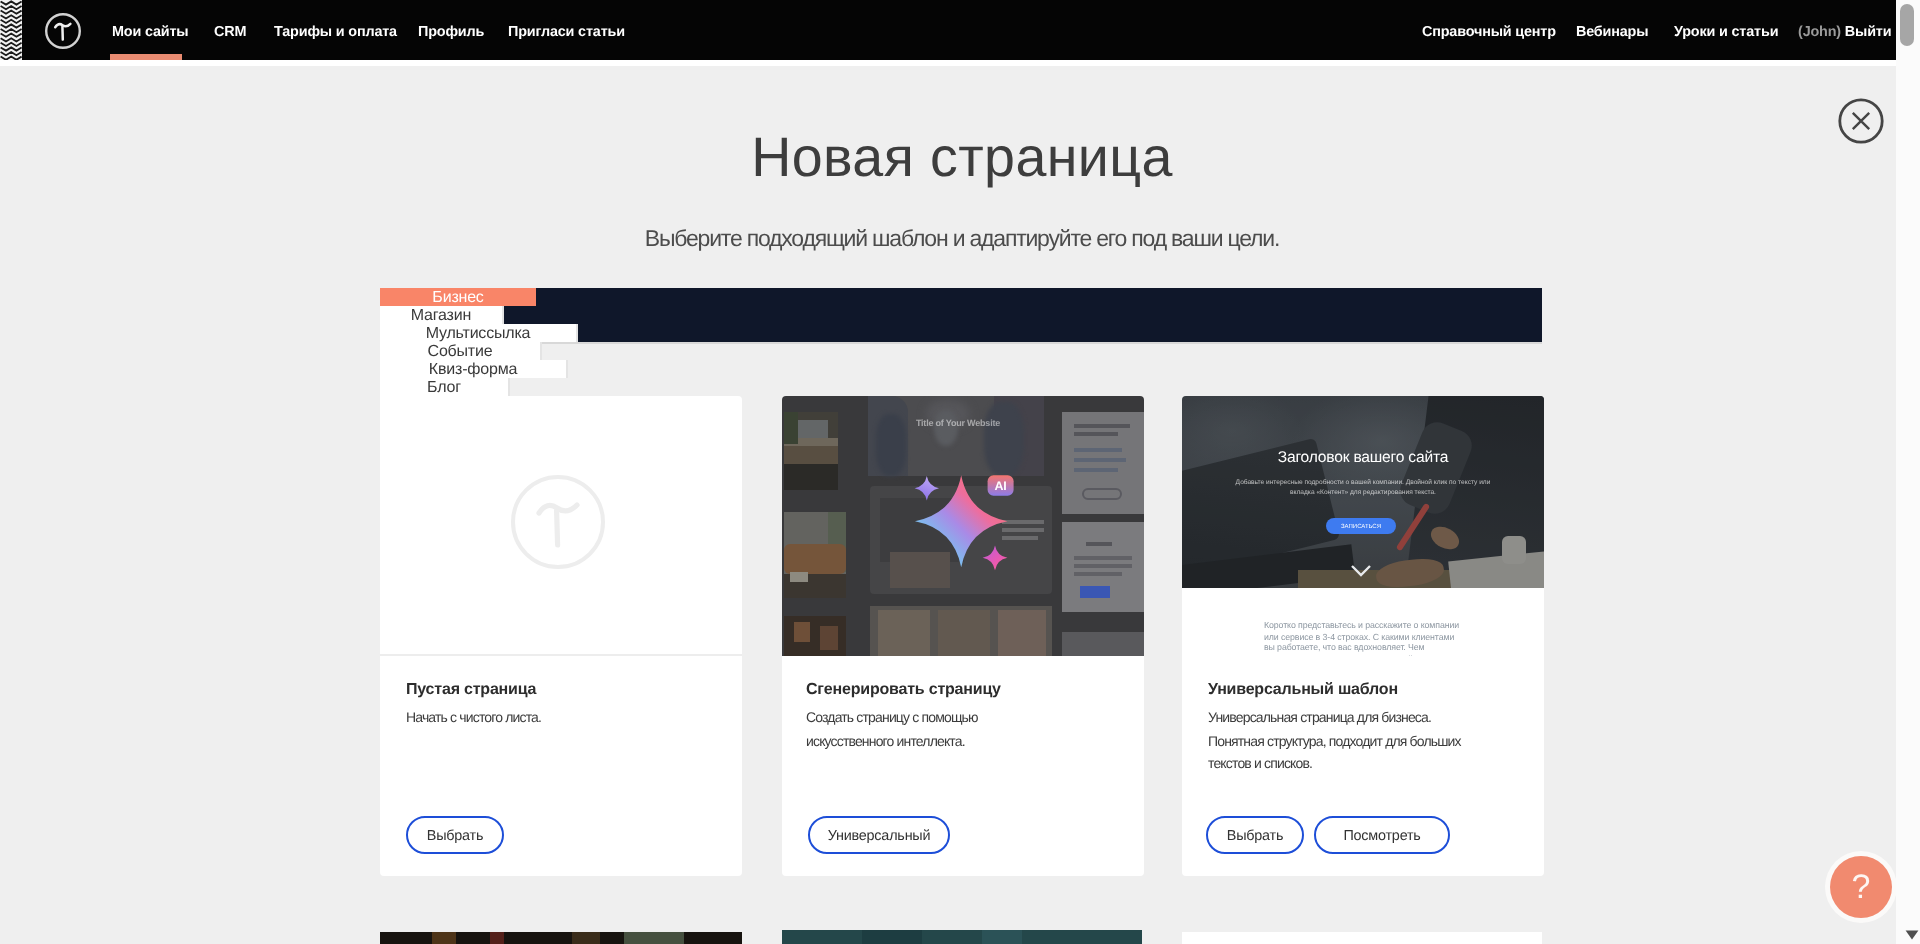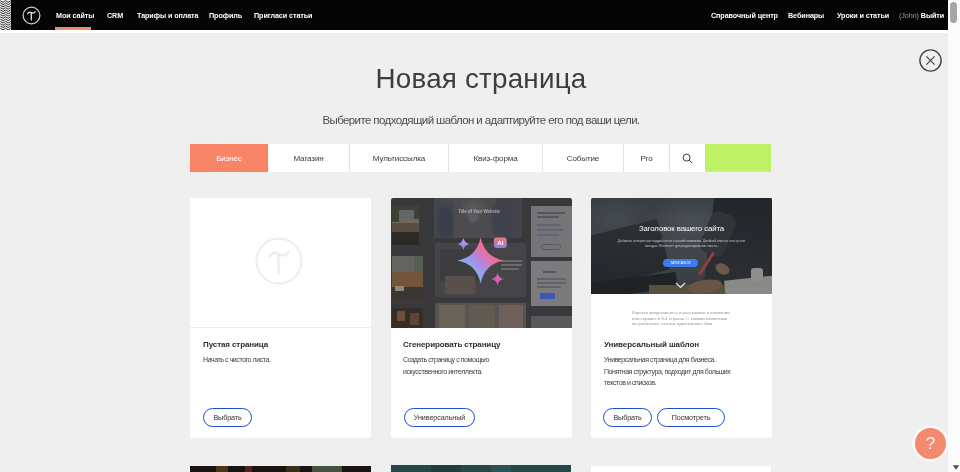--- a/index.html
+++ b/index.html
@@ -12,21 +12,21 @@
   #topbar { left:0; top:0; width:948px; height:30px; background:#050505; }
   #whitestrip { left:0; top:30px; width:948px; height:3px; background:#ffffff; }
   .menu { color:#fff; font-size:7.2px; letter-spacing:-0.08px; font-weight:bold; top:11px; white-space:nowrap; }
   #underline { left:55px; top:27px; width:36px; height:3px; background:#e98b71; }
 
   
   #title { left:0; top:63px; width:962px; text-align:center; font-size:27.8px; color:#3d3d3d; letter-spacing:0.2px; }
   #subtitle { left:0; top:114px; width:962px; text-align:center; font-size:11.5px; letter-spacing:-0.6px; color:#4c4c4c; }
 
   
-  #tabs { left:190px; top:144px; width:581px; height:28px; display:flex; background:#bef264; border-bottom:1px solid #d8d8d8; }
+  #tabs { left:190px; top:144px; width:581px; height:28px; display:flex; background:#0f172a; border-bottom:1px solid #d8d8d8;flex-direction:column; }
   .tab { height:28px; display:flex; align-items:center; justify-content:center; font-size:8px; letter-spacing:-0.1px; color:#3a3a3a; background:#fff; border-right:1px solid #e4e4e4; }
   .tab.first { background:#f98568; color:#fff; border-right:none; }
 
   
   .card { top:198px; width:181px; height:240px; background:#fff; border-radius:2px; overflow:hidden; }
   .cimg { position:absolute; left:0; top:0; width:181px; height:130px; overflow:hidden; }
   .ctitle { position:absolute; left:13px; top:340px; font-size:8px; letter-spacing:-0.1px; font-weight:bold; color:#2d2d2d; }
   .cdesc { position:absolute; left:13px; top:354px; font-size:7px; letter-spacing:-0.42px; line-height:11.5px; color:#3c3c3c; }
   .pill { position:absolute; top:408px; height:19px; border:1px solid #1d4ed8; border-radius:9.5px; background:#fff; color:#333; font-size:7.2px; letter-spacing:-0.1px; display:flex; align-items:center; justify-content:center; }
 
@@ -66,36 +66,37 @@
   </svg>
   <div class="abs menu" style="left:56px">Мои сайты</div>
   <div class="abs" id="underline"></div>
   <div class="abs menu" style="left:107px">CRM</div>
   <div class="abs menu" style="left:137px">Тарифы и оплата</div>
   <div class="abs menu" style="left:209px">Профиль</div>
   <div class="abs menu" style="left:254px">Пригласи статьи</div>
   <div class="abs menu" style="left:711px">Справочный центр</div>
   <div class="abs menu" style="left:788px">Вебинары</div>
   <div class="abs menu" style="left:837px">Уроки и статьи</div>
-  <div class="abs menu" style="left:899px"><span class="gray" style="color:#9a9a9a;font-weight:normal">(John)</span> <b>Выйти</b></div>
+  <div class="abs menu" style="left:899px"><span class="gray" style="color:#9a9a9a;font-weight:bold">(John)</span> <b>Выйти</b></div>
 
   <div class="abs" id="title">Новая страница</div>
   <div class="abs" id="subtitle">Выберите подходящий шаблон и адаптируйте его под ваши цели.</div>
 
   <svg class="abs" style="left:919px;top:49px" width="23" height="23" viewBox="0 0 23 23">
     <circle cx="11.5" cy="11.5" r="10.6" fill="none" stroke="#454545" stroke-width="1.4"></circle>
     <path d="M7.4,7.4 L15.6,15.6 M15.6,7.4 L7.4,15.6" stroke="#454545" stroke-width="1.2"></path>
   </svg>
 
   <div class="abs" id="tabs">
     <div class="tab first" style="width:78px">Бизнес</div>
-    <div class="tab" style="width:82px">Магазин</div>
+    <div class="tab" style="width:62px">Магазин</div>
     <div class="tab" style="width:99px">Мультиссылка</div>
+    <div class="tab" style="width:81px">Событие</div>
     <div class="tab" style="width:94px">Квиз-форма</div>
-    <div class="tab" style="width:81px">Событие</div>
+    <div class="tab" style="width:65px">Блог</div>
     <div class="tab" style="width:46px">Pro</div>
     <div class="tab" style="width:35px;border-right:none">
       <svg width="11" height="11" viewBox="0 0 11 11">
           <circle cx="4.6" cy="4.6" r="3.5" fill="none" stroke="#3a3a3a" stroke-width="1"></circle>
           <path d="M7.2,7.2 L10,10" stroke="#3a3a3a" stroke-width="1"></path>
         </svg>
     </div>
   </div>
 
   <div class="abs card" style="left:190px">

